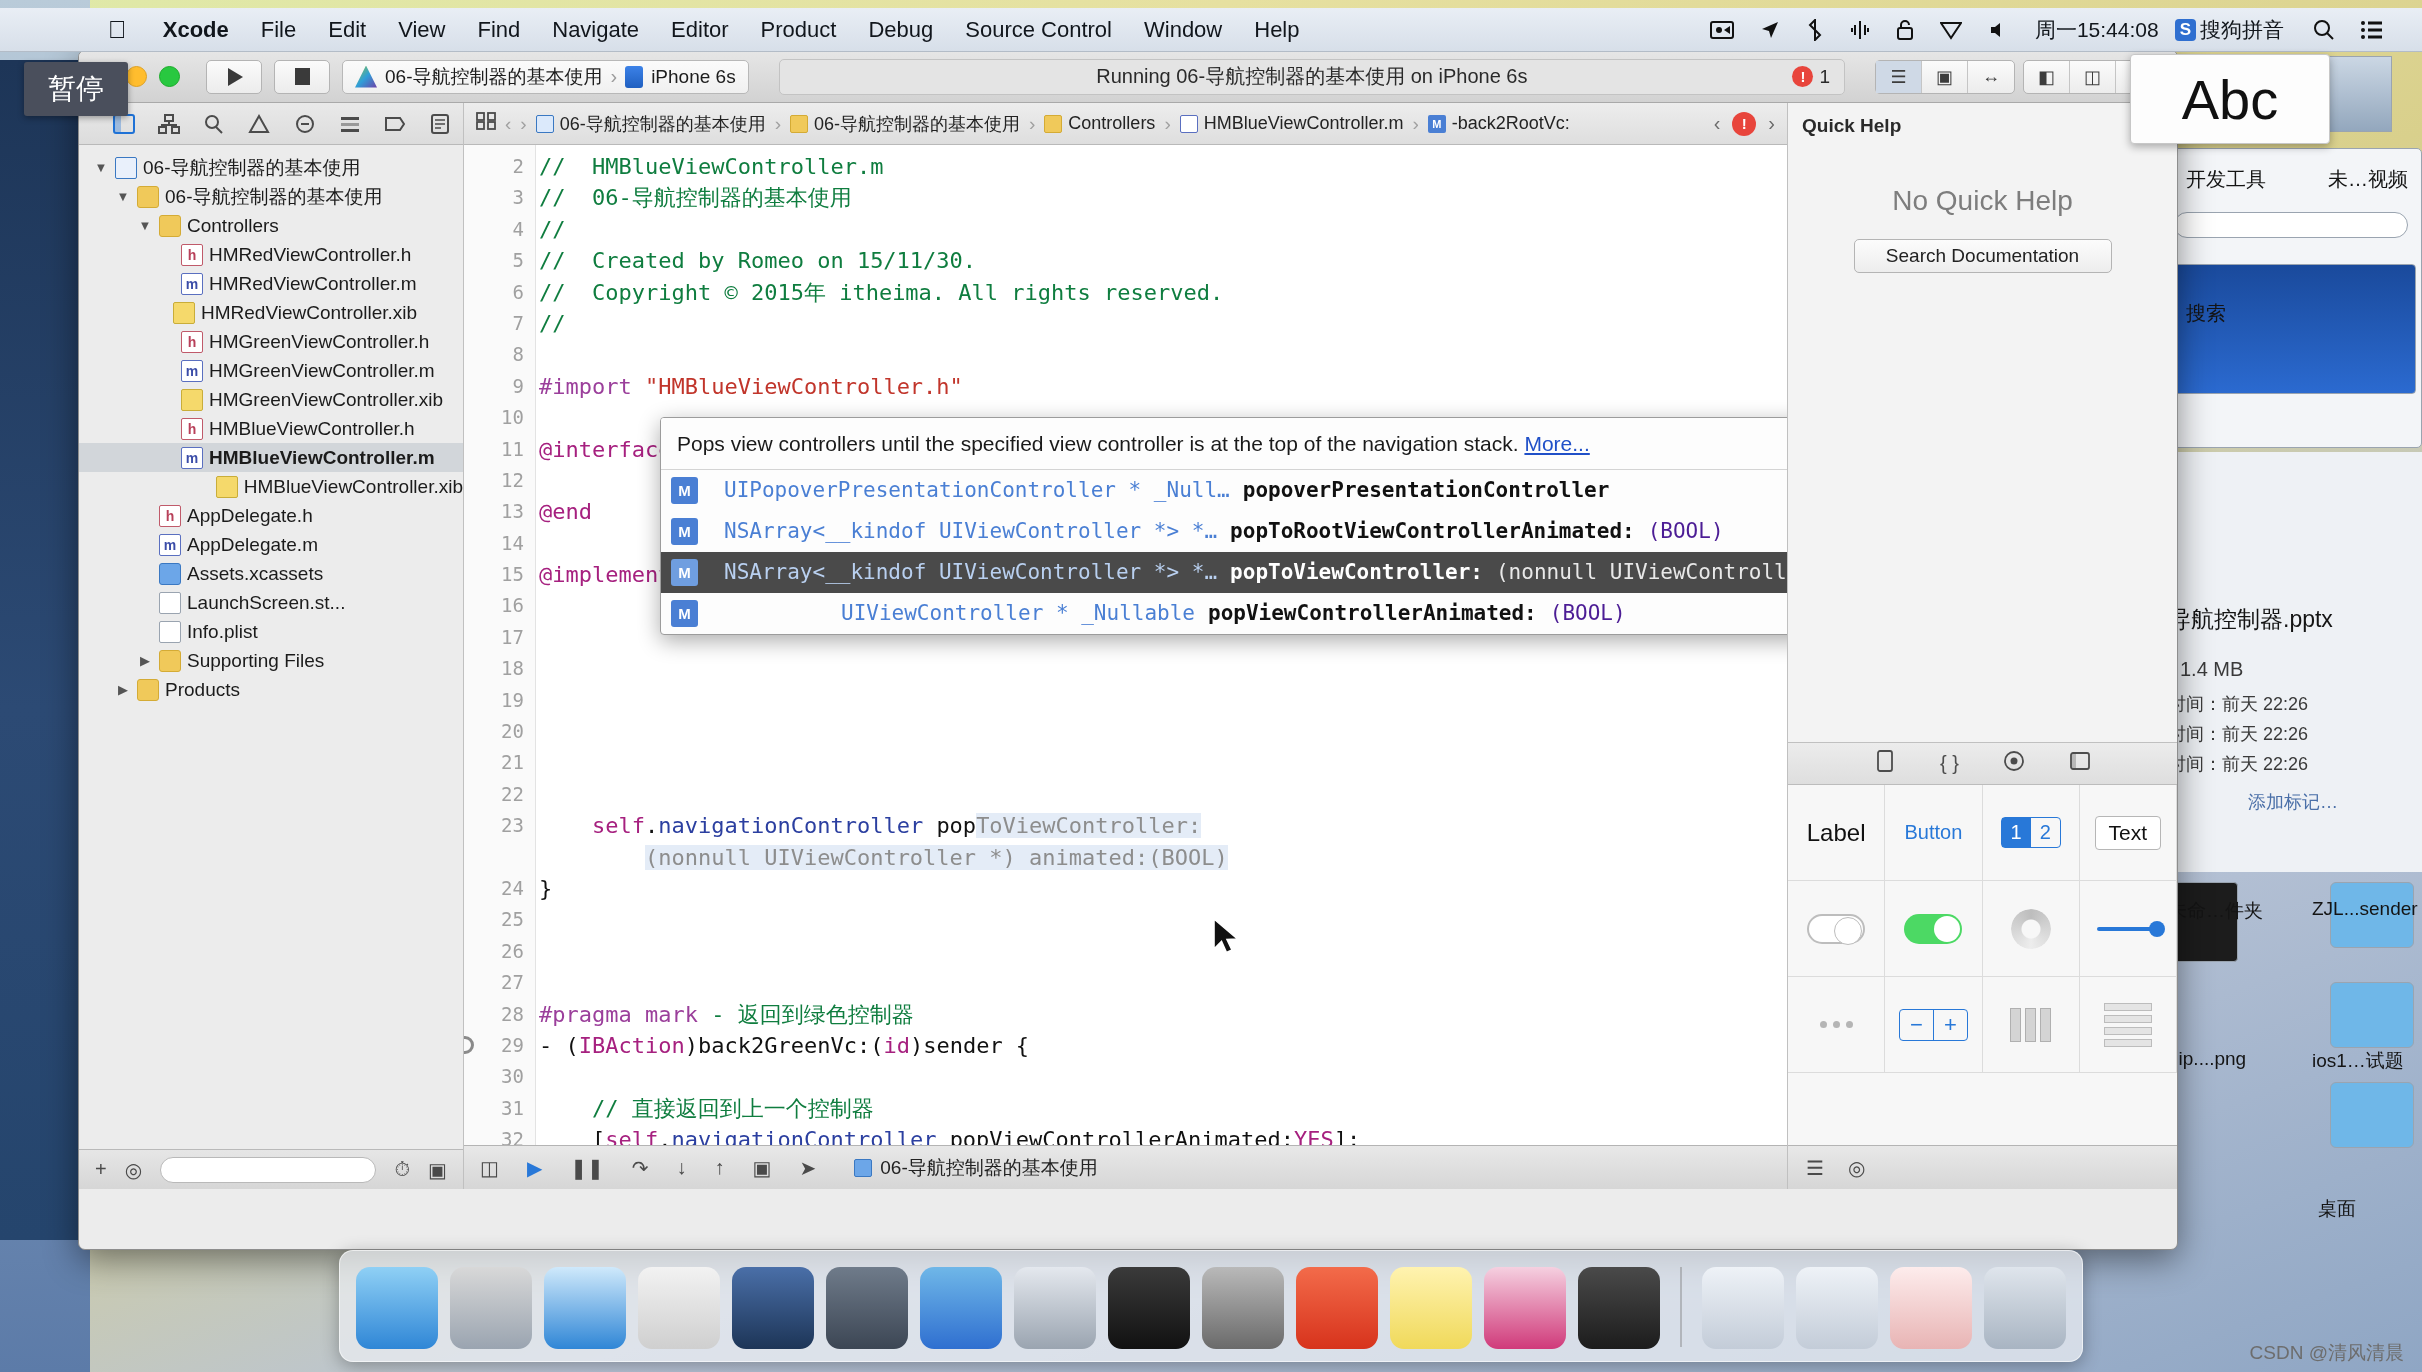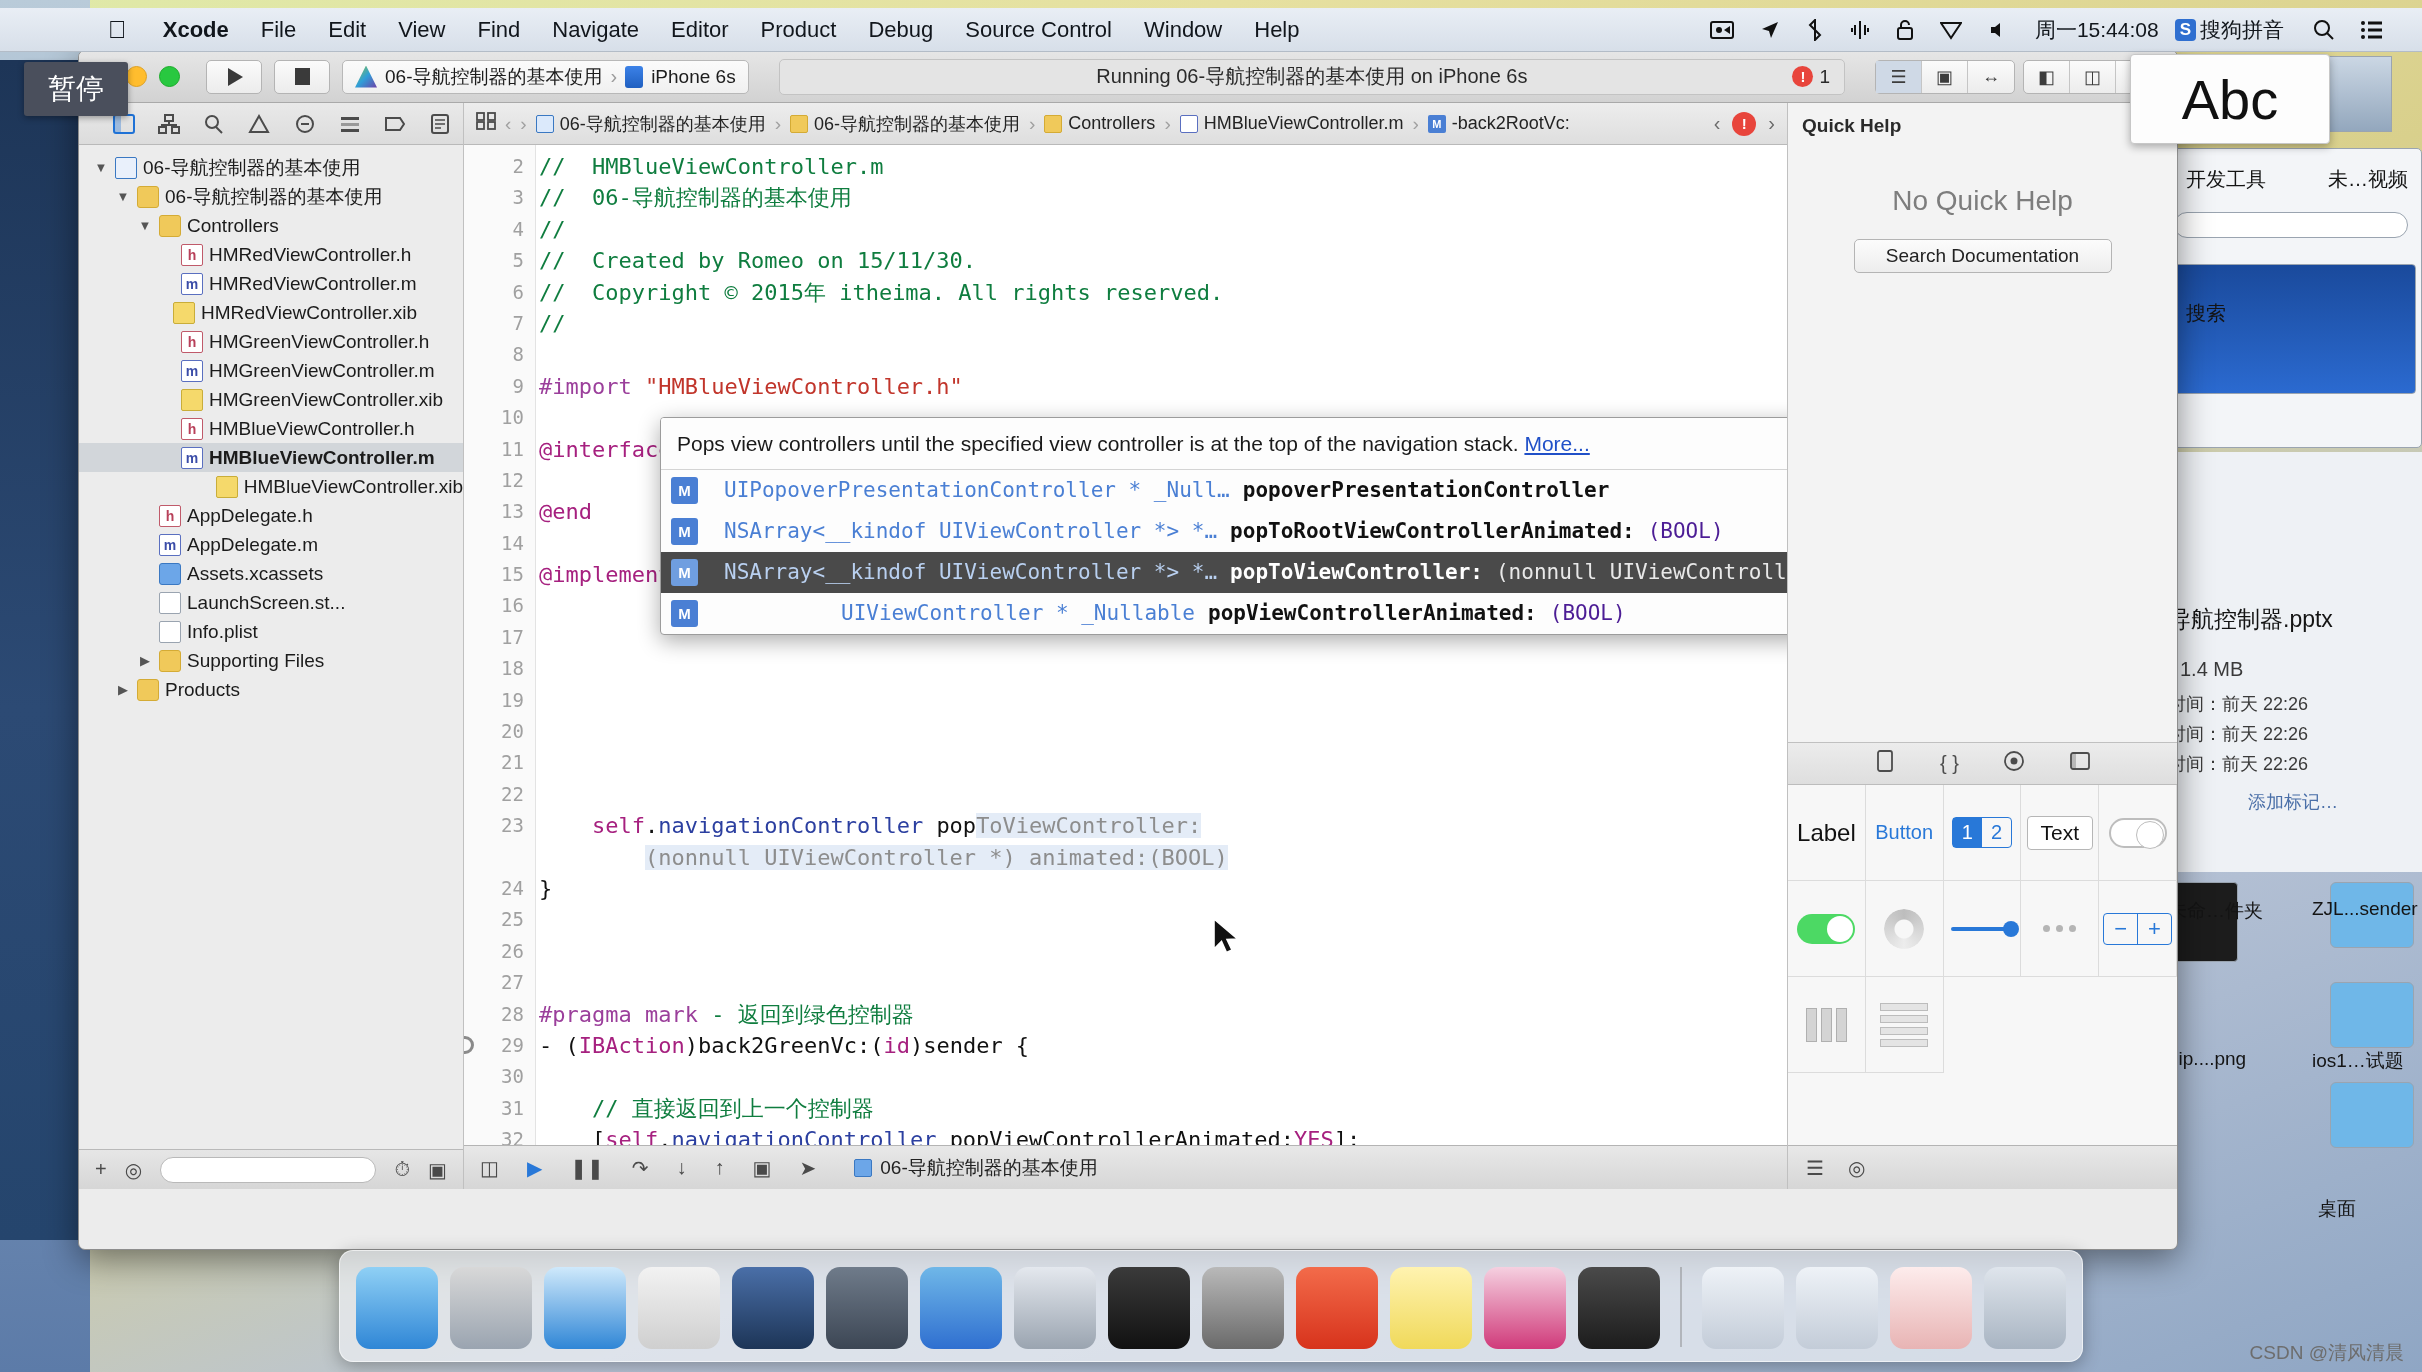--- a/index.html
+++ b/index.html
@@ -249,21 +249,21 @@
   #insp-noqh{text-align:center;font-size:28px;color:#7d7d7d;margin-bottom:22px;}
   #insp-searchdoc{
     margin:0 auto; width:258px;height:34px;
     background:linear-gradient(180deg,#fcfcfc,#ededed);border:1px solid #b4b4b4;border-radius:5px;
     display:flex;align-items:center;justify-content:center;font-size:19px;color:#222;
   }
   #lib-tabs{
     height:42px;background:linear-gradient(180deg,#ececec,#dedede);border-bottom:1px solid #bcbcbc;
     display:flex;align-items:center;justify-content:center;gap:44px;font-size:20px;color:#4d4d4d;
   }
-  #lib-grid{ flex:1; background:#f7f7f7; display:grid; grid-template-columns:repeat(5,1fr);
+  #lib-grid{ flex:1; background:#f7f7f7; display:grid; grid-template-columns:repeat(4,1fr);
              grid-auto-rows:96px; }
   .lib-cell{ border-right:1px solid #dcdcdc;border-bottom:1px solid #dcdcdc;
              display:flex;align-items:center;justify-content:center;}
   .lib-label{font-size:24px;color:#111;}
   .lib-btn{font-size:20px;color:#2878d8;}
   .lib-step{border:1px solid #2878d8;border-radius:4px;display:flex;font-size:20px;}
   .lib-step span{padding:3px 9px;}
   .lib-step span:first-child{background:#2878d8;color:#fff;}
   .lib-step span:last-child{color:#2878d8;}
   .lib-text{border:1px solid #b6b6b6;border-radius:4px;padding:4px 13px;font-size:21px;background:#fff;color:#111;}

